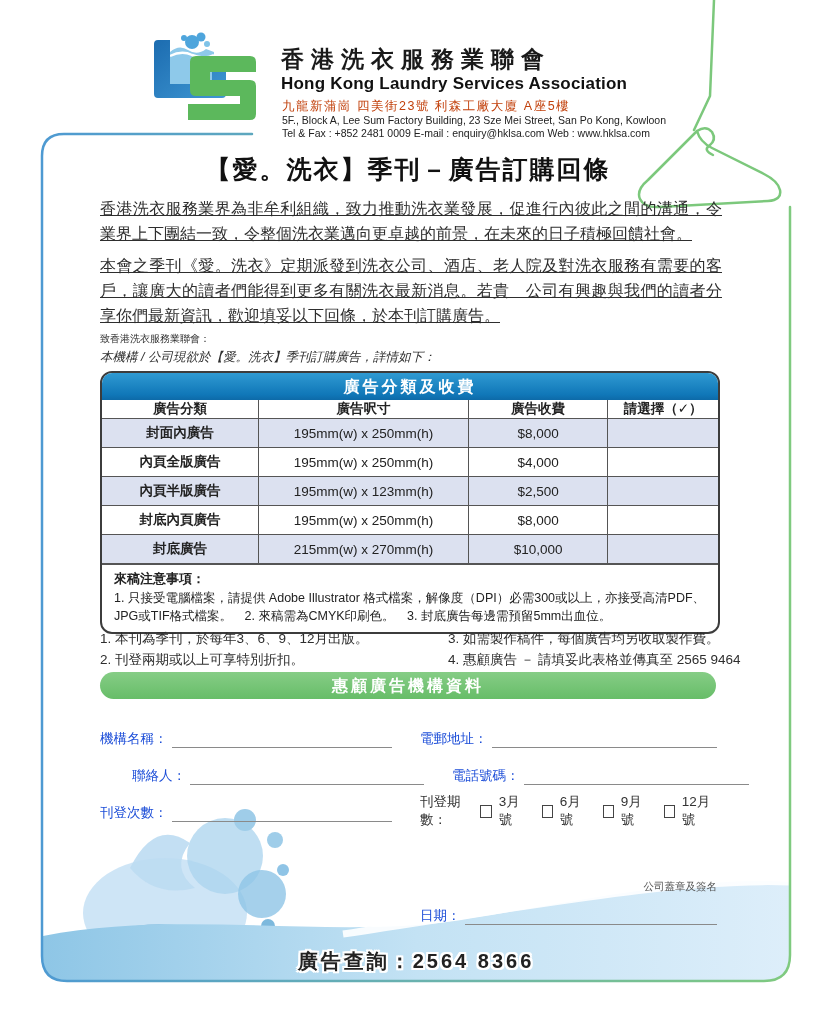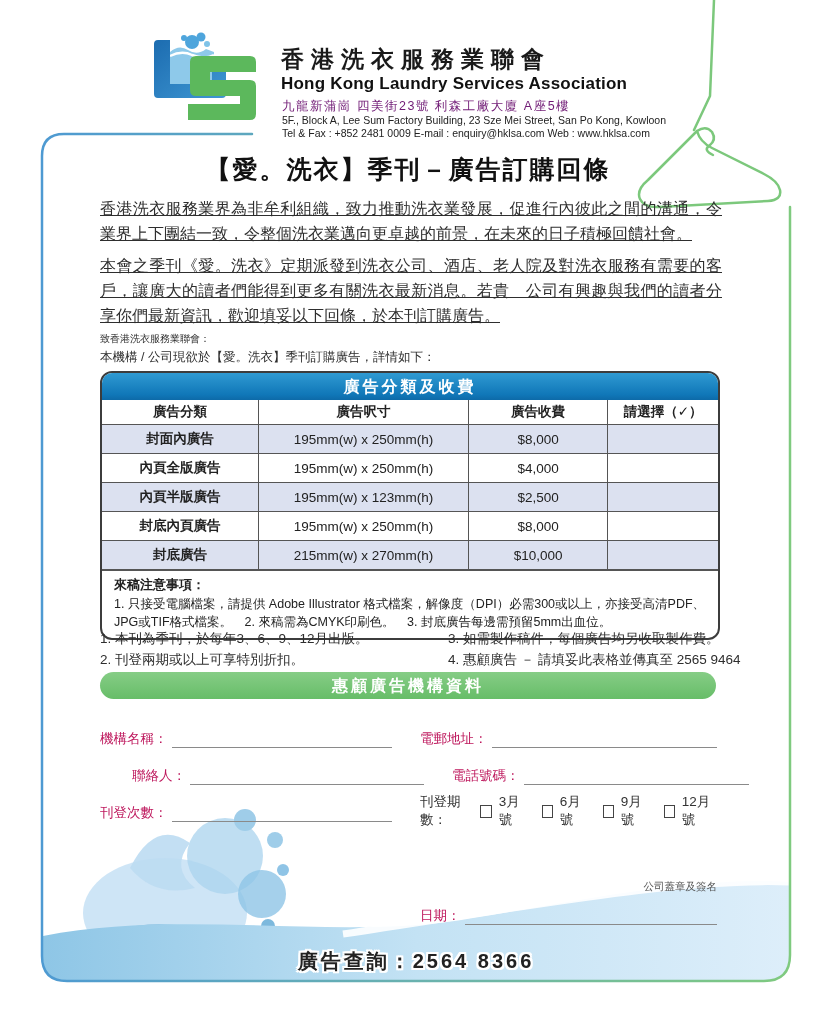--- a/index.html
+++ b/index.html
@@ -2,55 +2,55 @@
 <html><head>
 <meta charset="utf-8">
 <style>
   html,body{margin:0;padding:0;background:#fff;}
   .page{position:relative;width:815px;height:1024px;background:#fff;overflow:hidden;
         font-family:"Liberation Sans","DejaVu Sans",sans-serif;color:#333;}
   .abs{position:absolute;}
   
   .org-zh{left:281px;top:44px;font-size:23px;font-weight:bold;letter-spacing:7px;color:#1a1a1a;}
   .org-en{left:281px;top:74px;font-size:17px;font-weight:bold;color:#111;letter-spacing:.2px;}
-  .addr-zh{left:282px;top:98px;font-size:12.5px;color:#701a75;letter-spacing:1.5px;}
+  .addr-zh{left:282px;top:98px;font-size:12.5px;color:#c2410c;letter-spacing:1.5px;}
   .addr-en{left:282px;top:114px;font-size:10.5px;color:#222;}
   .contact{left:282px;top:127px;font-size:10.5px;color:#222;}
   
   .doc-title{left:98px;top:153px;width:620px;text-align:center;font-size:25px;font-weight:bold;color:#111;letter-spacing:2px;}
   
   .para{left:100px;width:622px;font-size:16px;line-height:1.55;text-align:justify;color:#2e2e2e;text-decoration:underline;}
   .p1{top:197px;}
   .p2{top:254px;}
   .sal1{left:100px;top:332px;font-size:10px;color:#2e2e2e;}
-  .sal2{left:100px;top:349px;font-size:12.5px;color:#2e2e2e;}
+  .sal2{left:100px;top:349px;font-size:12.5px;color:#2e2e2e;font-style:italic;}
   
   .tablebox{left:100px;top:371px;width:616px;border:2px solid #3c3c3c;border-radius:12px;overflow:hidden;background:#fff;}
   .tab-title{height:27px;line-height:27px;text-align:center;color:#fff;font-size:16px;font-weight:bold;letter-spacing:3px;
              background:linear-gradient(180deg,#2f9ad2 0%,#1077b8 80%,#0d6aa8 100%);}
   table.price{width:100%;border-collapse:collapse;table-layout:fixed;}
   table.price td{border:1px solid #555;font-size:13.5px;text-align:center;height:28px;padding:0 4px;color:#222;}
-  table.price tr.cols td{height:24px;font-weight:bold;background:#fff;}
+  table.price tr.cols td{height:18px;font-weight:bold;background:#fff;}
   table.price td:first-child{border-left:none;}
   table.price td:last-child{border-right:none;}
   table.price tr:first-child td{border-top:none;}
   tr.alt td{background:#dce1f0;}
   .c1{width:25.5%;} .c2{width:34.5%;} .c3{width:22.5%;} .c4{width:17.5%;}
   .notes{padding:5px 12px 7px 12px;font-size:12.5px;line-height:1.45;color:#222;border-top:1px solid #555;}
   .notes b{font-size:13px;}
   
   .term{font-size:13.5px;color:#2e2e2e;line-height:21px;}
   .t-l{left:100px;top:628px;}
   .t-r{left:448px;top:628px;}
   
   .greenband{left:100px;top:672px;width:616px;height:27px;border-radius:14px;
              background:linear-gradient(180deg,#86cd86 0%,#67bd68 100%);
              text-align:center;line-height:27px;color:#fff;font-weight:bold;font-size:16px;letter-spacing:3px;}
   
-  .frow{display:flex;align-items:flex-end;height:22px;font-size:13.5px;color:#be185d;}
+  .frow{display:flex;align-items:flex-end;height:22px;font-size:13.5px;color:#1d4ed8;}
   .frow .lab{white-space:nowrap;padding-right:4px;}
   .fill{flex:1;border-bottom:1px solid #8a8a8a;height:100%;}
   .col-l{left:100px;width:292px;}
   .col-r{left:420px;width:297px;}
   .r1{top:726px;} .r2{top:763px;margin-left:32px;} .r3{top:800px;}
   .cbgroup{display:flex;align-items:center;gap:4px;font-size:13.5px;}
   .cb{display:inline-block;width:11px;height:11px;border:1.5px solid #444;margin:0 3px 0 10px;background:#fff;}
   .sig{top:856px;} .dat{top:903px;}
   .signote{left:420px;top:880px;width:297px;text-align:right;font-size:10.5px;color:#555;}
   

